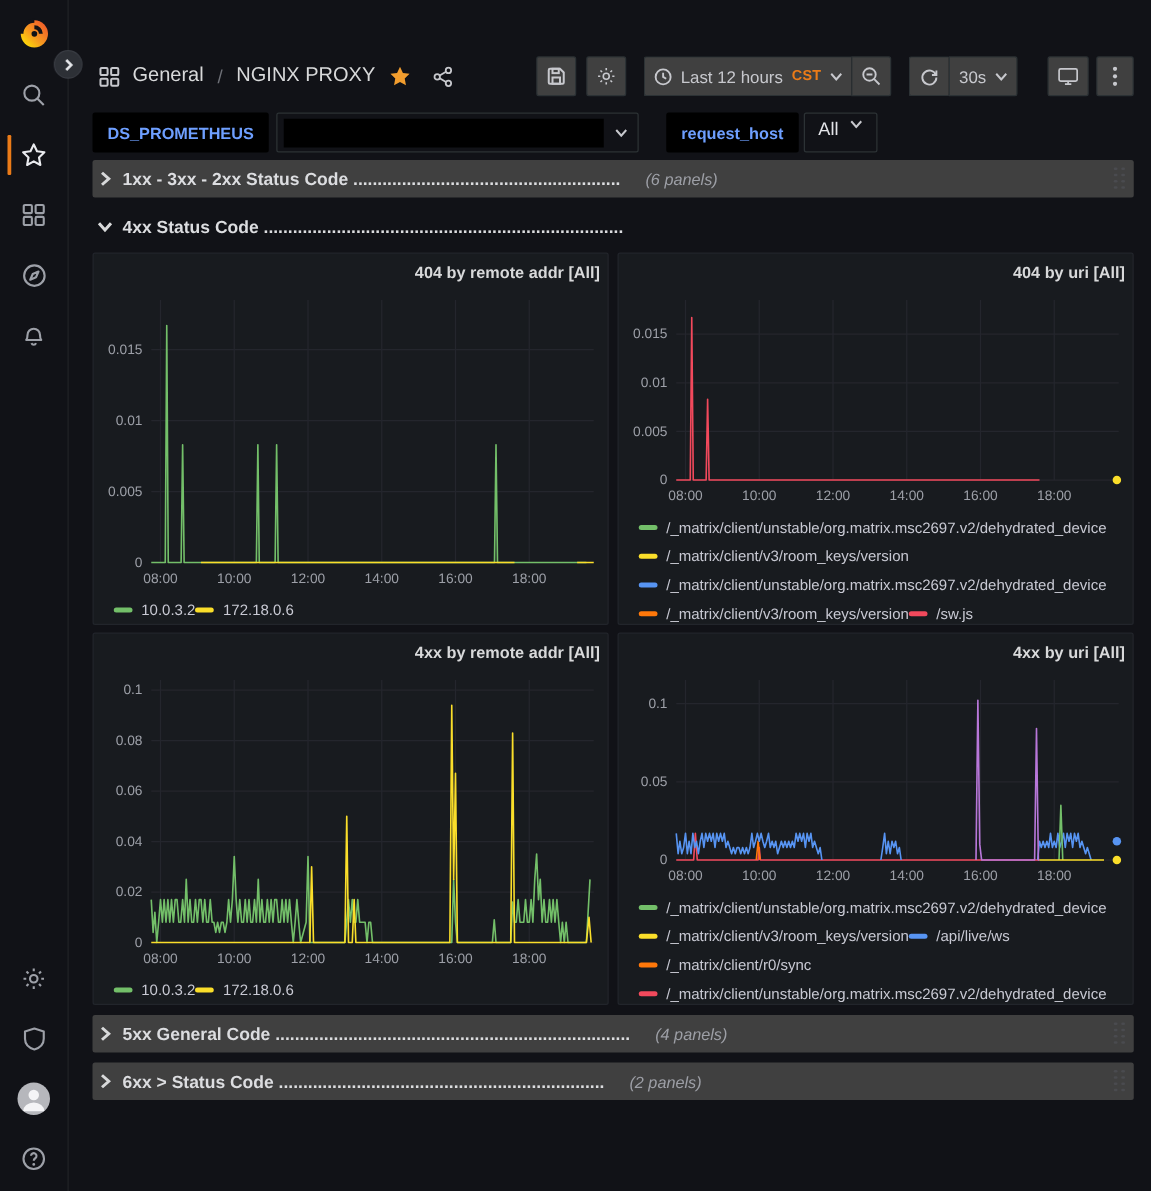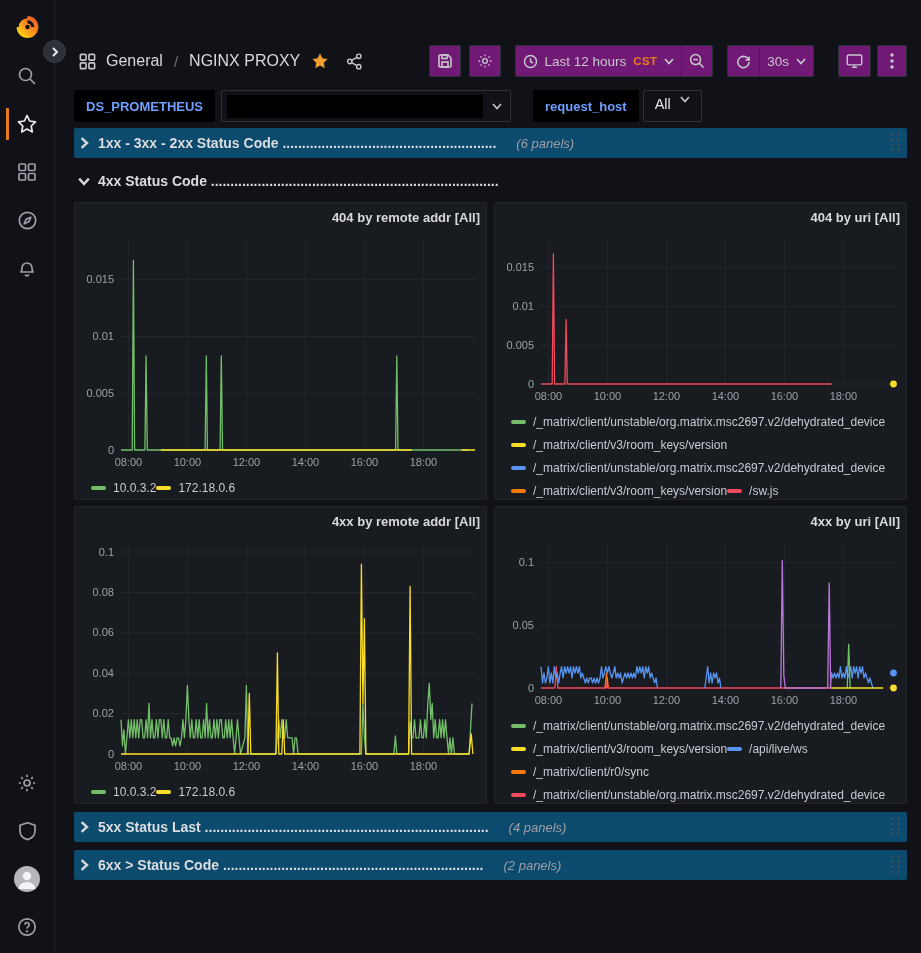--- a/index.html
+++ b/index.html
@@ -25,21 +25,21 @@
 
   
   .main { margin-left:56px;margin-top:36px; }
   .topbar { height:50px; display:flex; align-items:center; padding:0 14px 0 22px; }
   .crumb { display:flex; align-items:center; gap:9px; }
   .crumb-section { font-size:16px; color:#d8d9da; }
   .crumb-sep { color:#6e7077; font-size:15px; padding:0 2px; }
   .crumb-title { font-size:16px; color:#d8d9da; }
   .tb-right { margin-left:auto; display:flex; align-items:center; }
   .tb-btn { height:32px; min-width:32px; display:flex; align-items:center; justify-content:center;
-    background:#701a75; border:1px solid #2c3235; border-radius:2px; cursor:pointer; padding:0 7px;
+    background:#404040; border:1px solid #2c3235; border-radius:2px; cursor:pointer; padding:0 7px;
     color:#c7c8cd; font-size:13.5px; gap:7px; }
   .tb-btn svg { stroke:#c7c8cd; fill:none; stroke-width:1.6; }
   .group { display:flex; }
   .group .tb-btn { border-radius:0; border-right-width:0; }
   .group .tb-btn:first-child { border-radius:2px 0 0 2px; }
   .group .tb-btn:last-child { border-radius:0 2px 2px 0; border-right-width:1px; }
   .cst { color:#eb7b18; font-weight:700; font-size:11.5px; letter-spacing:.3px; }
   .mr8{margin-right:8px;} .mr14{margin-right:14px;} .mr24{margin-right:24px;} .mr6{margin-right:6px;}
 
   
@@ -51,21 +51,21 @@
   .redacted { position:absolute; left:5px; top:4px; height:23px; width:256px; background:#000; }
   .var-caret { position:absolute; right:8px; top:12px; }
   .all-select { height:32px; margin-left:4px; display:flex; align-items:flex-start; gap:9px; padding:5px 11px;
     border:1px solid #2c3235; border-radius:2px; font-size:14.5px; color:#e3e4e8; cursor:pointer; }
   .gap22 { width:22px; }
 
   
   .dash { padding:6px 14px 0 18px; }
   .row-head { height:30px; display:flex; align-items:center; gap:8px; padding:0 6px 0 4px;
     margin-bottom:8px; cursor:pointer; }
-  .row-head.shaded { background:#0c4a6e; border-radius:2px; }
+  .row-head.shaded { background:#404040; border-radius:2px; }
   .row-title { font-size:14px; font-weight:700; color:#dcdde0; white-space:nowrap; }
   .row-count { font-size:13px; font-style:italic; color:#9d9fa6; margin-left:12px; white-space:nowrap; }
   .row-head svg { stroke:#d8d9da; fill:none; stroke-width:2; flex:0 0 auto; }
   .drag { margin-left:auto; position:relative; width:10px; height:19px; opacity:.85; }
   .drag::before { content:""; position:absolute; left:0; top:0; width:2.5px; height:2.5px; border-radius:50%;
     background:#4c4d52; box-shadow:6px 0 0 #4c4d52,0 5px 0 #4c4d52,6px 5px 0 #4c4d52,
     0 10px 0 #4c4d52,6px 10px 0 #4c4d52,0 15px 0 #4c4d52,6px 15px 0 #4c4d52; }
 
   .panel-grid { display:grid; grid-template-columns:1fr 1fr; column-gap:7px; row-gap:6px; margin-bottom:8px; }
   .panel { height:298px; background:#181b1f; border:1px solid #22252b; border-radius:2px;
@@ -476,21 +476,21 @@
               <span class="leg-label">/_matrix/client/unstable/org.matrix.msc2697.v2/dehydrated_device</span>
             </div>
           </div>
       </div>
     </div>
 
     <div class="row-head shaded">
       <svg width="12" height="12" viewBox="0 0 10 10">
           <path d="M3 1 L7.5 5 L3 9"></path>
         </svg>
-      <span class="row-title">5xx Status Last .........................................................................</span>
+      <span class="row-title">5xx General Code .........................................................................</span>
       <span class="row-count">(4 panels)</span>
       <div class="drag"></div>
     </div>
 
     <div class="row-head shaded">
       <svg width="12" height="12" viewBox="0 0 10 10">
           <path d="M3 1 L7.5 5 L3 9"></path>
         </svg>
       <span class="row-title">6xx &gt; Status Code ...................................................................</span>
       <span class="row-count">(2 panels)</span>

